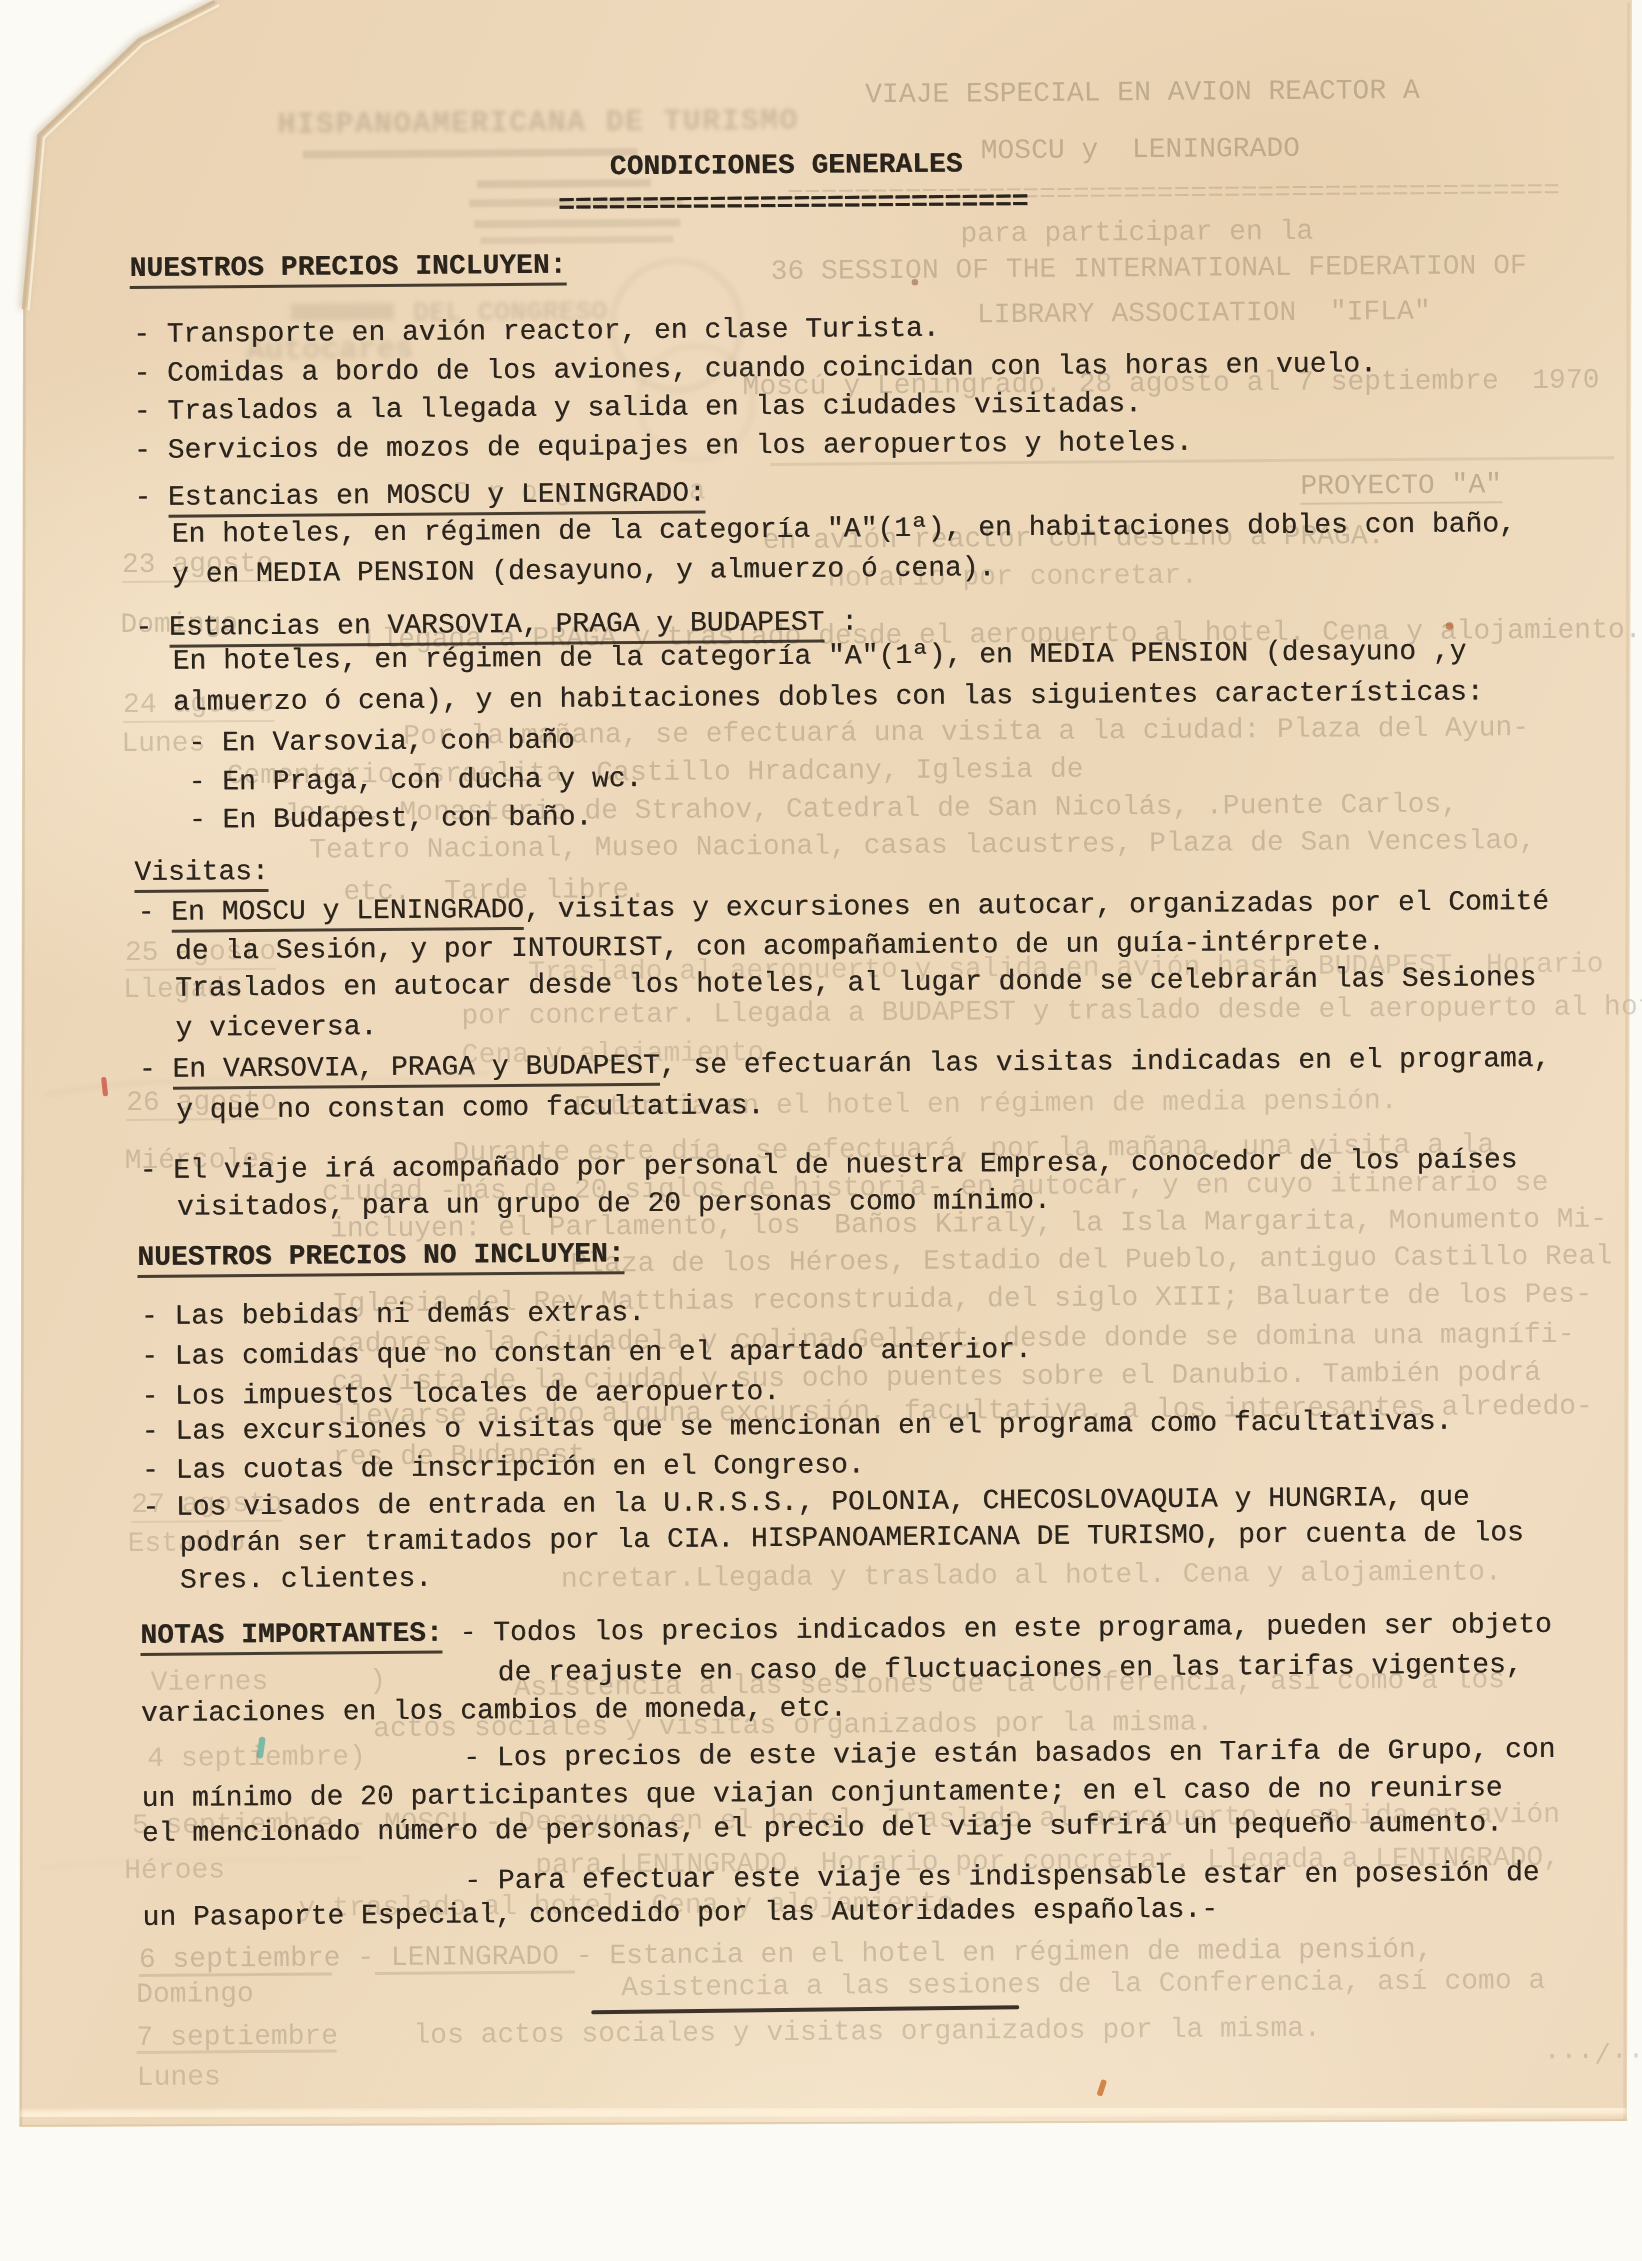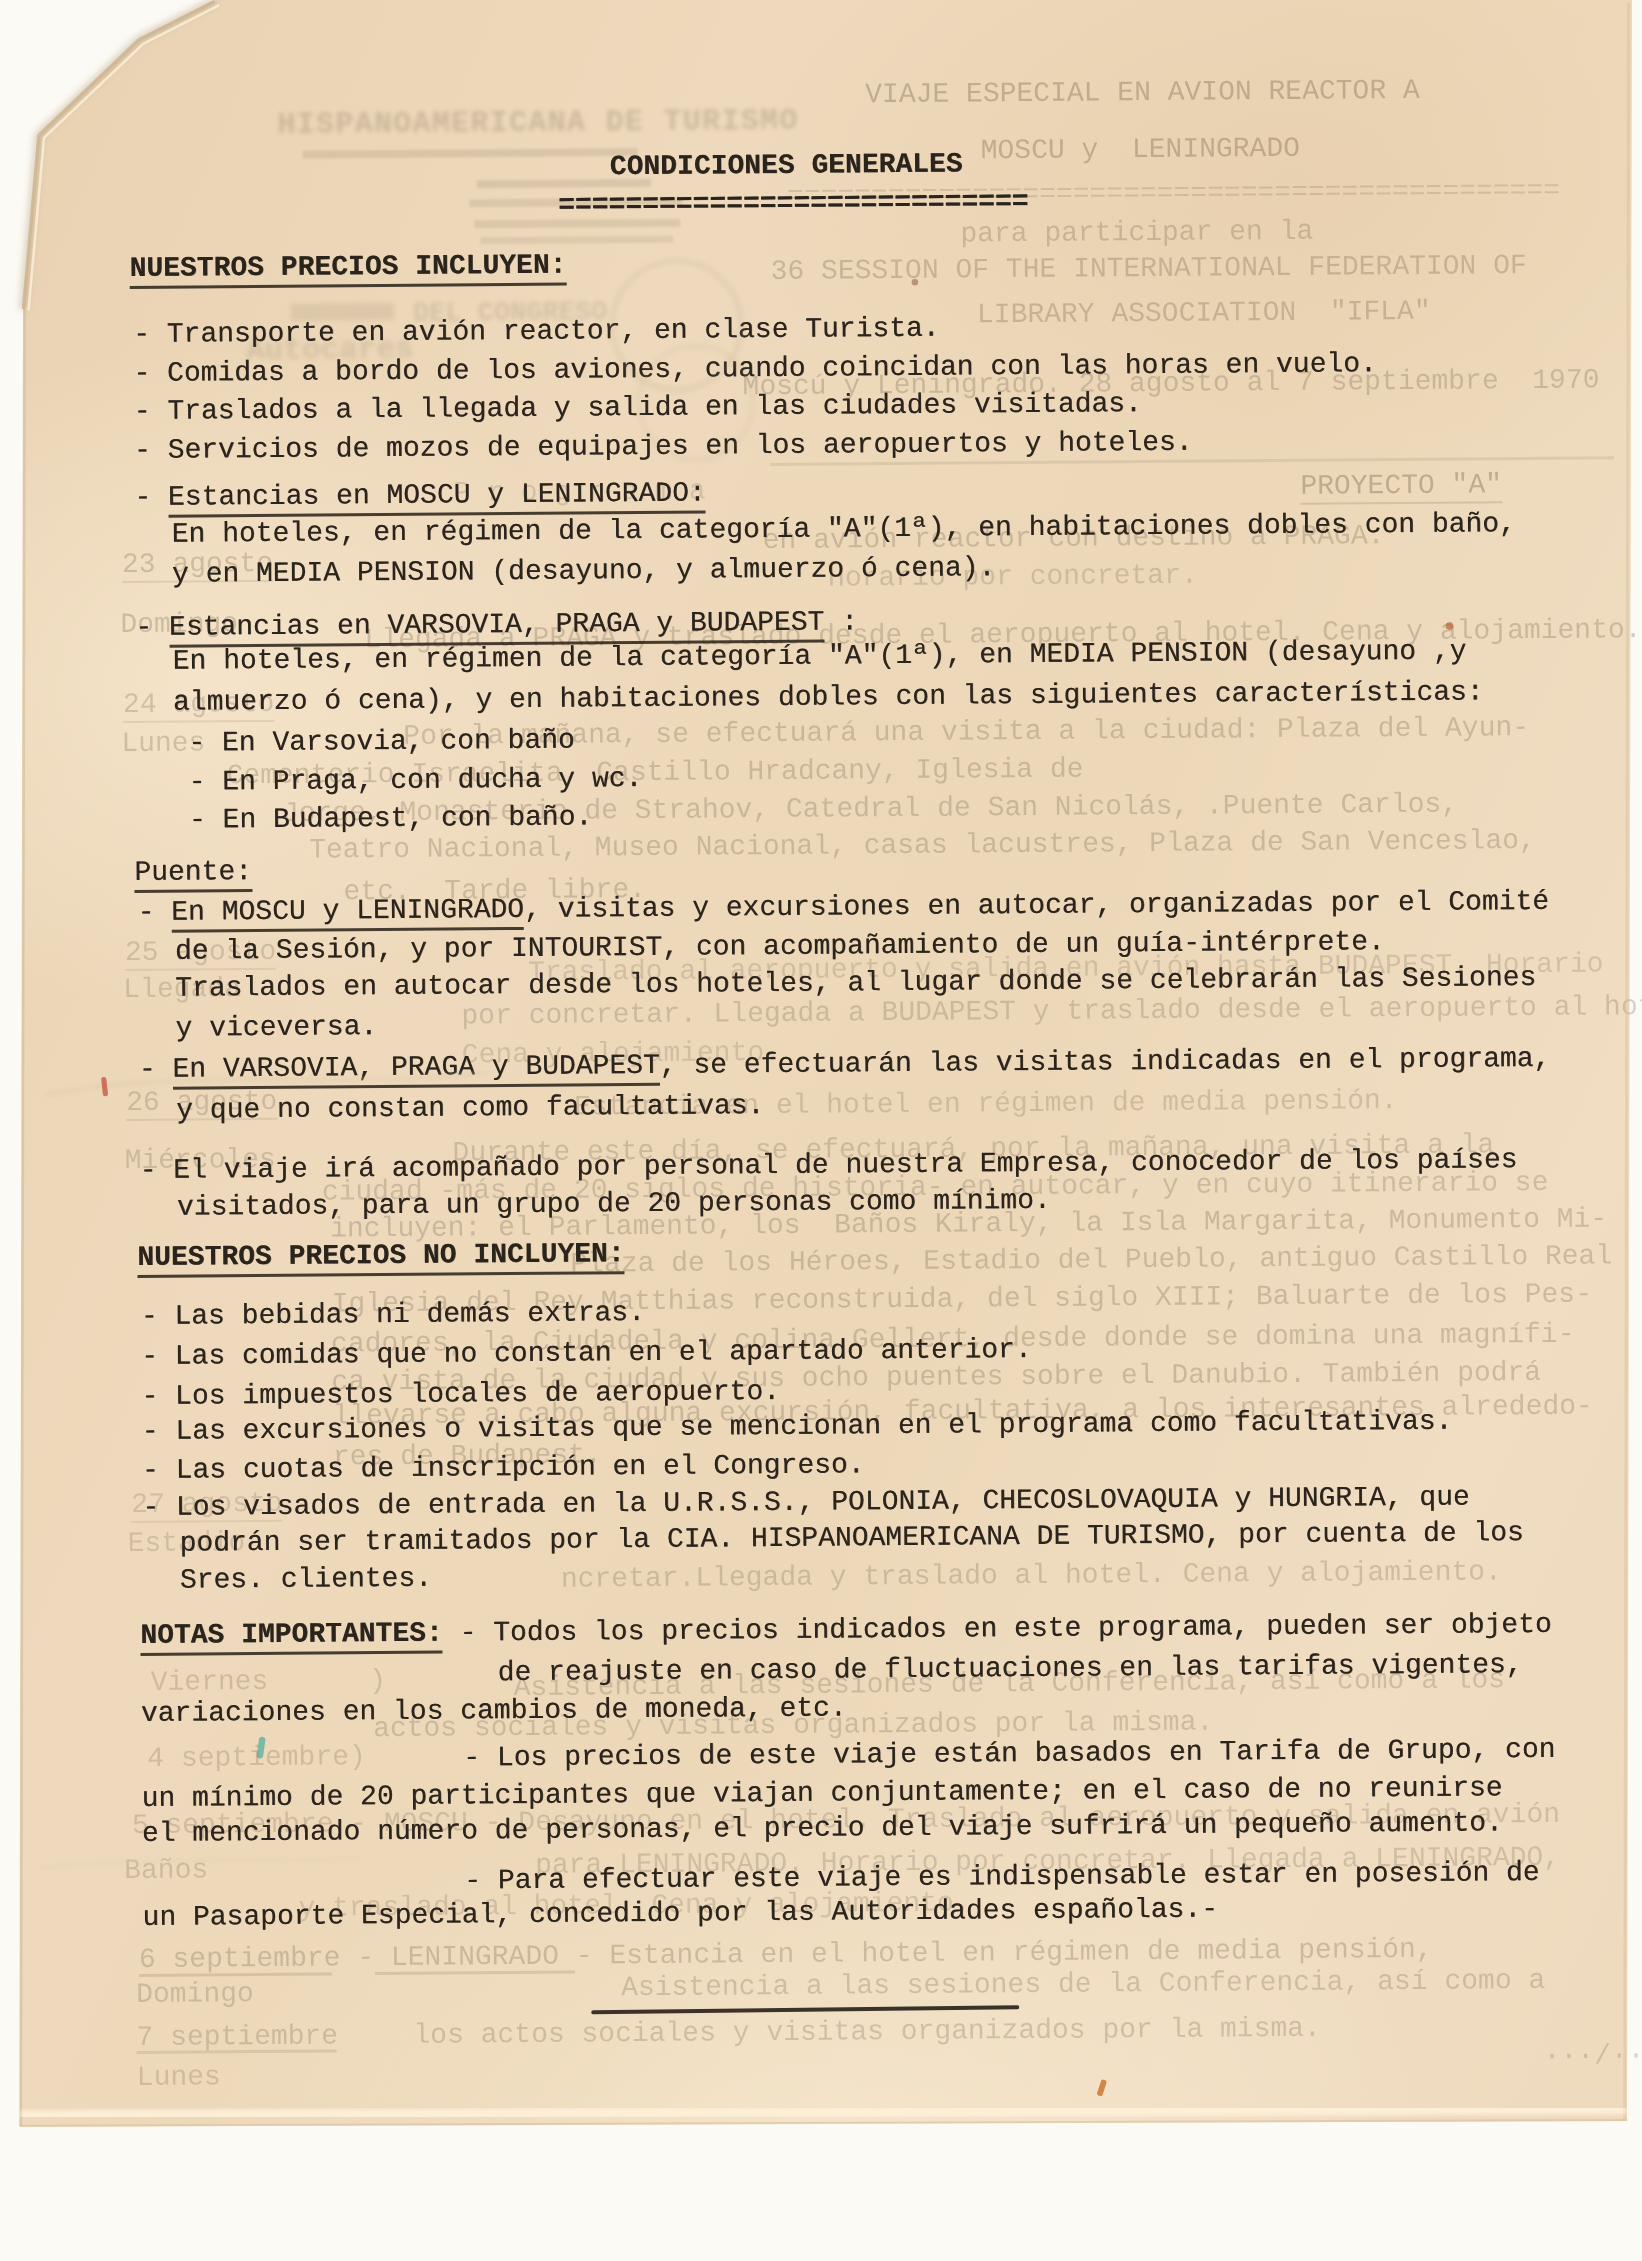--- a/index.html
+++ b/index.html
@@ -86,21 +86,21 @@
     <div class="line" style="left: 323px; top: 1402px; opacity: 0.3;"><span>llevarse a cabo alguna excursión, facultativa, a los interesantes alrededo-</span></div>
     <div class="line" style="left: 323px; top: 1443px; opacity: 0.3;"><span>res de Budapest.</span></div>
     <div class="line" style="left: 121px; top: 1489px; opacity: 0.24;"><span class="u">27 agosto</span></div>
     <div class="line" style="left: 117px; top: 1528px; opacity: 0.24;"><span>Estadio</span></div>
     <div class="line" style="left: 550px; top: 1567px; opacity: 0.28;"><span>ncretar.Llegada y traslado al hotel. Cena y alojamiento.</span></div>
     <div class="line" style="left: 139px; top: 1667px; opacity: 0.26;"><span>Viernes      )</span></div>
     <div class="line" style="left: 502px; top: 1675px; opacity: 0.28;"><span>Asistencia a las sesiones de la Conferencia, así como a los</span></div>
     <div class="line" style="left: 361px; top: 1715px; opacity: 0.28;"><span>actos sociales y visitas organizados por la misma.</span></div>
     <div class="line" style="left: 135px; top: 1743px; opacity: 0.26;"><span>4 septiembre)</span></div>
     <div class="line" style="left: 119px; top: 1810px; opacity: 0.26;"><span>5 septiembre - MOSCU - Desayuno en el hotel. Traslado al aeropuerto y salida en avión</span></div>
-    <div class="line" style="left: 111px; top: 1855px; opacity: 0.26;"><span>Baños</span></div>
+    <div class="line" style="left: 111px; top: 1855px; opacity: 0.26;"><span>Héroes</span></div>
     <div class="line" style="left: 522px; top: 1853px; opacity: 0.26;"><span>para LENINGRADO. Horario por concretar. Llegada a LENINGRADO,</span></div>
     <div class="line" style="left: 285px; top: 1894px; opacity: 0.24;"><span>y traslado al hotel. Cena y alojamiento.</span></div>
     <div class="line" style="left: 125px; top: 1944px; opacity: 0.3;"><span>6 septiembre - LENINGRADO - Estancia en el hotel en régimen de media pensión,</span></div>
     <div class="line rule" style="left: 125px; top: 1974px; opacity: 0.2; width: 193px; height: 2.6px;"></div>
     <div class="line rule" style="left: 361px; top: 1974px; opacity: 0.2; width: 200px; height: 2.6px;"></div>
     <div class="line" style="left: 122px; top: 1979px; opacity: 0.28;"><span>Domingo</span></div>
     <div class="line" style="left: 607px; top: 1976px; opacity: 0.28;"><span>Asistencia a las sesiones de la Conferencia, así como a</span></div>
     <div class="line" style="left: 122px; top: 2022px; opacity: 0.28;"><span>7 septiembre</span></div>
     <div class="line rule" style="left: 122px; top: 2051px; opacity: 0.18; width: 200px; height: 2.6px;"></div>
     <div class="line" style="left: 399px; top: 2022px; opacity: 0.28;"><span>los actos sociales y visitas organizados por la misma.</span></div>
@@ -117,21 +117,21 @@
     <div class="line" style="left: 132px; top: 435px;"><span>- Servicios de mozos de equipajes en los aeropuertos y hoteles.</span></div>
     <div class="line" style="left: 132px; top: 482px;"><span>- </span><span class="u">Estancias en MOSCU y LENINGRADO:</span></div>
     <div class="line" style="left: 169px; top: 519px;"><span>En hoteles, en régimen de la categoría "A"(1ª), en habitaciones dobles con baño,</span></div>
     <div class="line" style="left: 169px; top: 559px;"><span>y en MEDIA PENSION (desayuno, y almuerzo ó cena).</span></div>
     <div class="line" style="left: 132px; top: 612px;"><span>- </span><span class="u">Estancias en VARSOVIA, PRAGA y BUDAPEST</span><span> :</span></div>
     <div class="line" style="left: 169px; top: 646px;"><span>En hoteles, en régimen de la categoría "A"(1ª), en MEDIA PENSION (desayuno ,y</span></div>
     <div class="line" style="left: 169px; top: 687px;"><span>almuerzo ó cena), y en habitaciones dobles con las siguientes características:</span></div>
     <div class="line" style="left: 184px; top: 728px;"><span>- En Varsovia, con baño</span></div>
     <div class="line" style="left: 184px; top: 767px;"><span>- En Praga, con ducha y wc.</span></div>
     <div class="line" style="left: 184px; top: 805px;"><span>- En Budapest, con baño.</span></div>
-    <div class="line" style="left: 129px; top: 857px;"><span class="u">Puente:</span></div>
+    <div class="line" style="left: 129px; top: 857px;"><span class="u">Visitas:</span></div>
     <div class="line" style="left: 132px; top: 897px;"><span>- </span><span class="u">En MOSCU y LENINGRADO</span><span>, visitas y excursiones en autocar, organizadas por el Comité</span></div>
     <div class="line" style="left: 169px; top: 936px;"><span>de la Sesión, y por INTOURIST, con acompañamiento de un guía-intérprete.</span></div>
     <div class="line" style="left: 169px; top: 973px;"><span>Traslados en autocar desde los hoteles, al lugar donde se celebrarán las Sesiones</span></div>
     <div class="line" style="left: 169px; top: 1013px;"><span>y viceversa.</span></div>
     <div class="line" style="left: 132px; top: 1054px;"><span>- </span><span class="u">En VARSOVIA, PRAGA y BUDAPEST</span><span>, se efectuarán las visitas indicadas en el programa,</span></div>
     <div class="line" style="left: 169px; top: 1095px;"><span>y que no constan como facultativas.</span></div>
     <div class="line" style="left: 132px; top: 1155px;"><span>- El viaje irá acompañado por personal de nuestra Empresa, conocedor de los países</span></div>
     <div class="line" style="left: 169px; top: 1192px;"><span>visitados, para un grupo de 20 personas como mínimo.</span></div>
     <div class="line" style="left: 129px; top: 1242px;"><span class="u b">NUESTROS PRECIOS NO INCLUYEN:</span></div>
     <div class="line" style="left: 132px; top: 1301px;"><span>- Las bebidas ni demás extras.</span></div>

